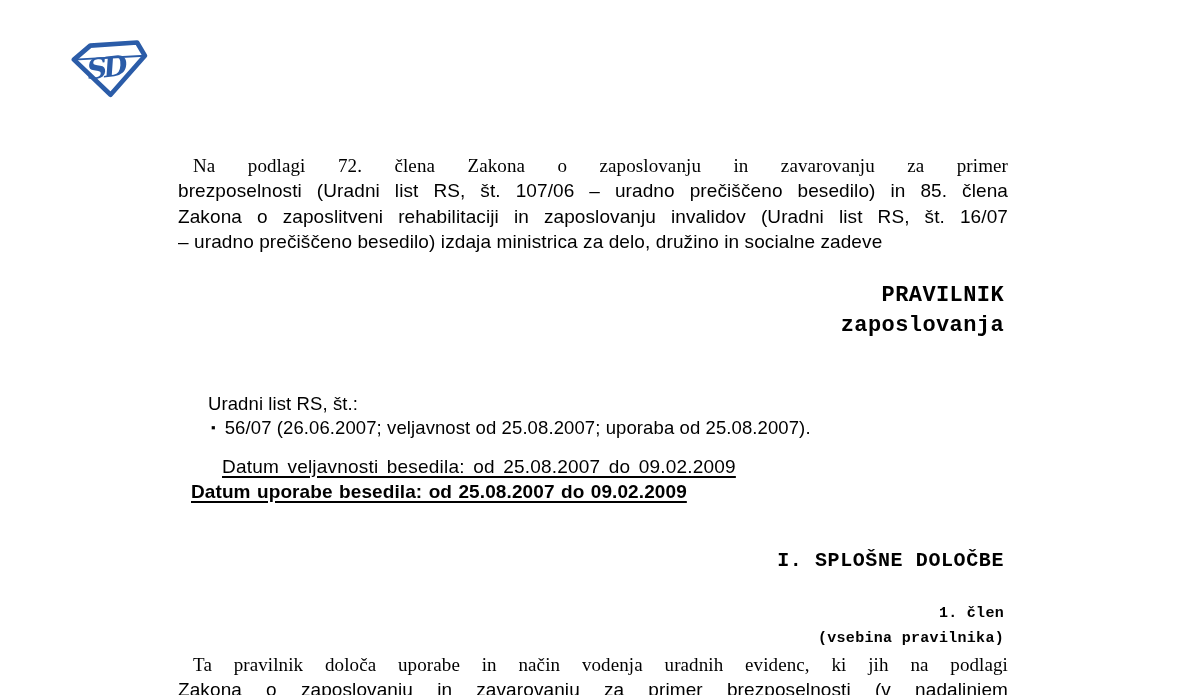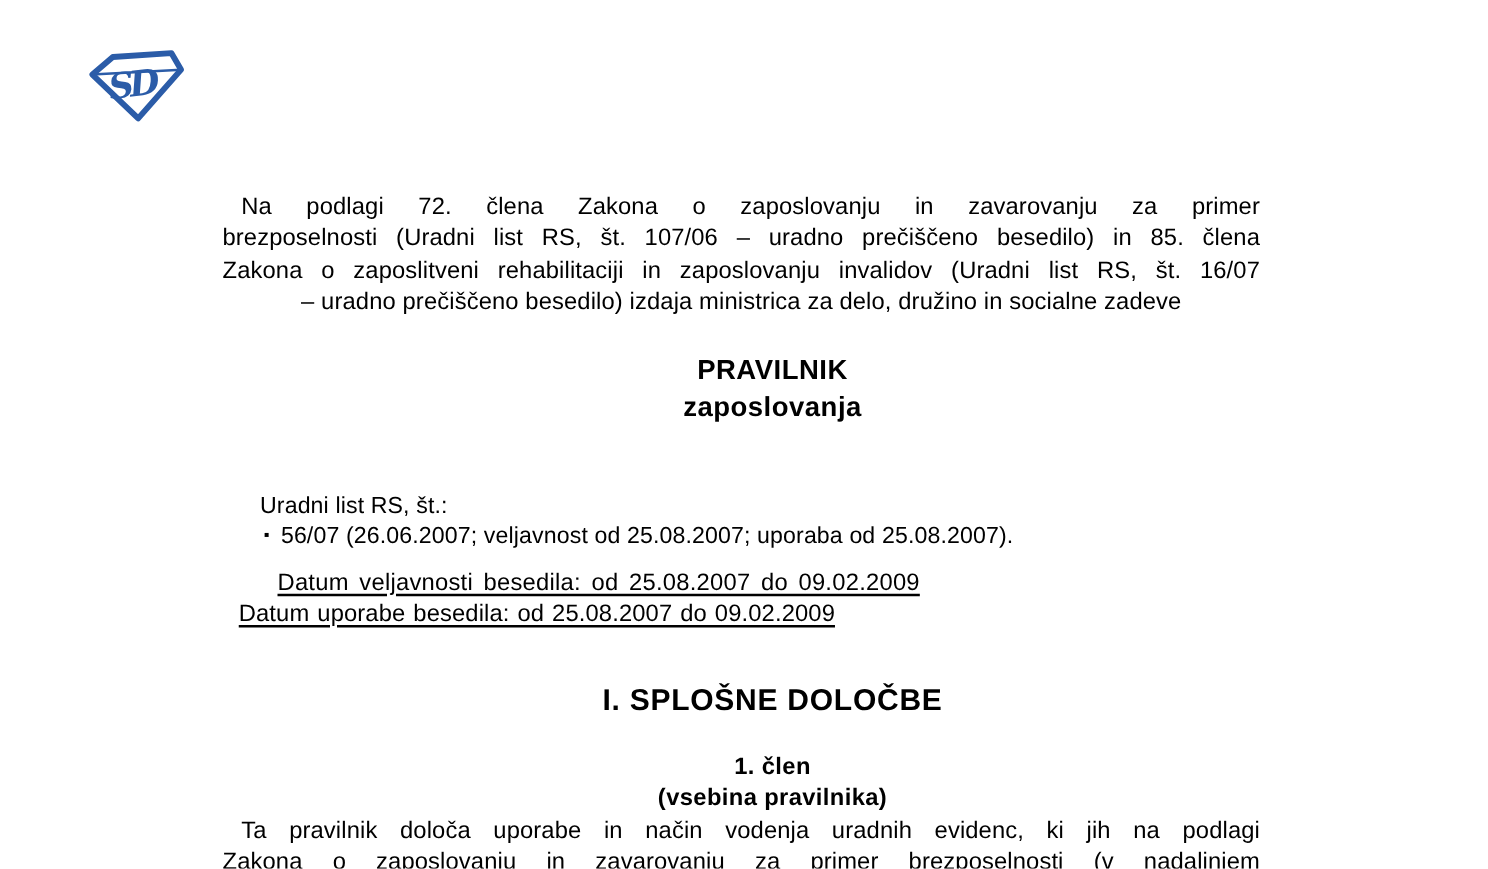--- a/index.html
+++ b/index.html
@@ -32,49 +32,50 @@
     width: 830px;
     font-size: 19px;
     line-height: 25.4px;
     letter-spacing: 0.1px;
   }
   .jline {
     text-align: justify;
     text-align-last: justify;
   }
   .lastline {
-    text-align: center;
+    text-align: left;
   }
-  .indent { padding-left: 15px; }
+  .indent { padding-left: 15px; font-family: Liberation Serif, serif; }
 
   #intro-paragraph { top: 153px; }
   #article-paragraph { top: 652px; }
 
   
   .centerblock {
-    left: 196px;
+    left: 160px;
     width: 844px;
-    text-align: center;
+    text-align: right;
     font-weight: bold;
+    font-family: Liberation Mono, monospace;
   }
   #doc-title {
     top: 281px;
     font-size: 22px;
     line-height: 30px;
     letter-spacing: 0.4px;
   }
   #section-heading {
     top: 548px;
-    font-size: 24px;
+    font-size: 20px;
     line-height: 25px;
     letter-spacing: 0.6px;
   }
   #article-heading {
     top: 602px;
-    font-size: 19px;
+    font-size: 15px;
     line-height: 24.5px;
     letter-spacing: 0.3px;
   }
 
   
   #gazette {
     left: 208px;
     top: 392px;
     width: 820px;
     font-size: 18.5px;
@@ -96,21 +97,21 @@
     width: 820px;
     font-size: 19px;
     line-height: 25px;
   }
   #validity .u {
     text-decoration: underline;
     text-decoration-thickness: 1.6px;
     text-underline-offset: 3px;
   }
   #validity .line1 { word-spacing: 3px; letter-spacing: 0.2px; margin-left: 31px; }
-  #validity .line2 { font-weight: normal; word-spacing: 1px; letter-spacing: 0.1px; }
+  #validity .line2 { font-weight: bold; word-spacing: 1px; letter-spacing: 0.1px; }
 </style>
 </head>
 <body>
 
 <div id="page">
 
   <svg id="logo" class="abs" viewBox="0 0 100 74" xmlns="http://www.w3.org/2000/svg">
     <path d="M5 25 L26 7 L86 3 L96 20 L52 70 Z" fill="#ffffff" stroke="#2b5ca8" stroke-width="6" stroke-linejoin="round"></path>
     <path d="M5 25 L96 20" fill="none" stroke="#2b5ca8" stroke-width="2.5"></path>
     <text x="22" y="47" font-size="36" font-style="italic" font-weight="bold" fill="#2b5ca8" letter-spacing="-5" transform="rotate(-7 50 37)" style="font-family:'DejaVu Serif', serif;">SD</text>

